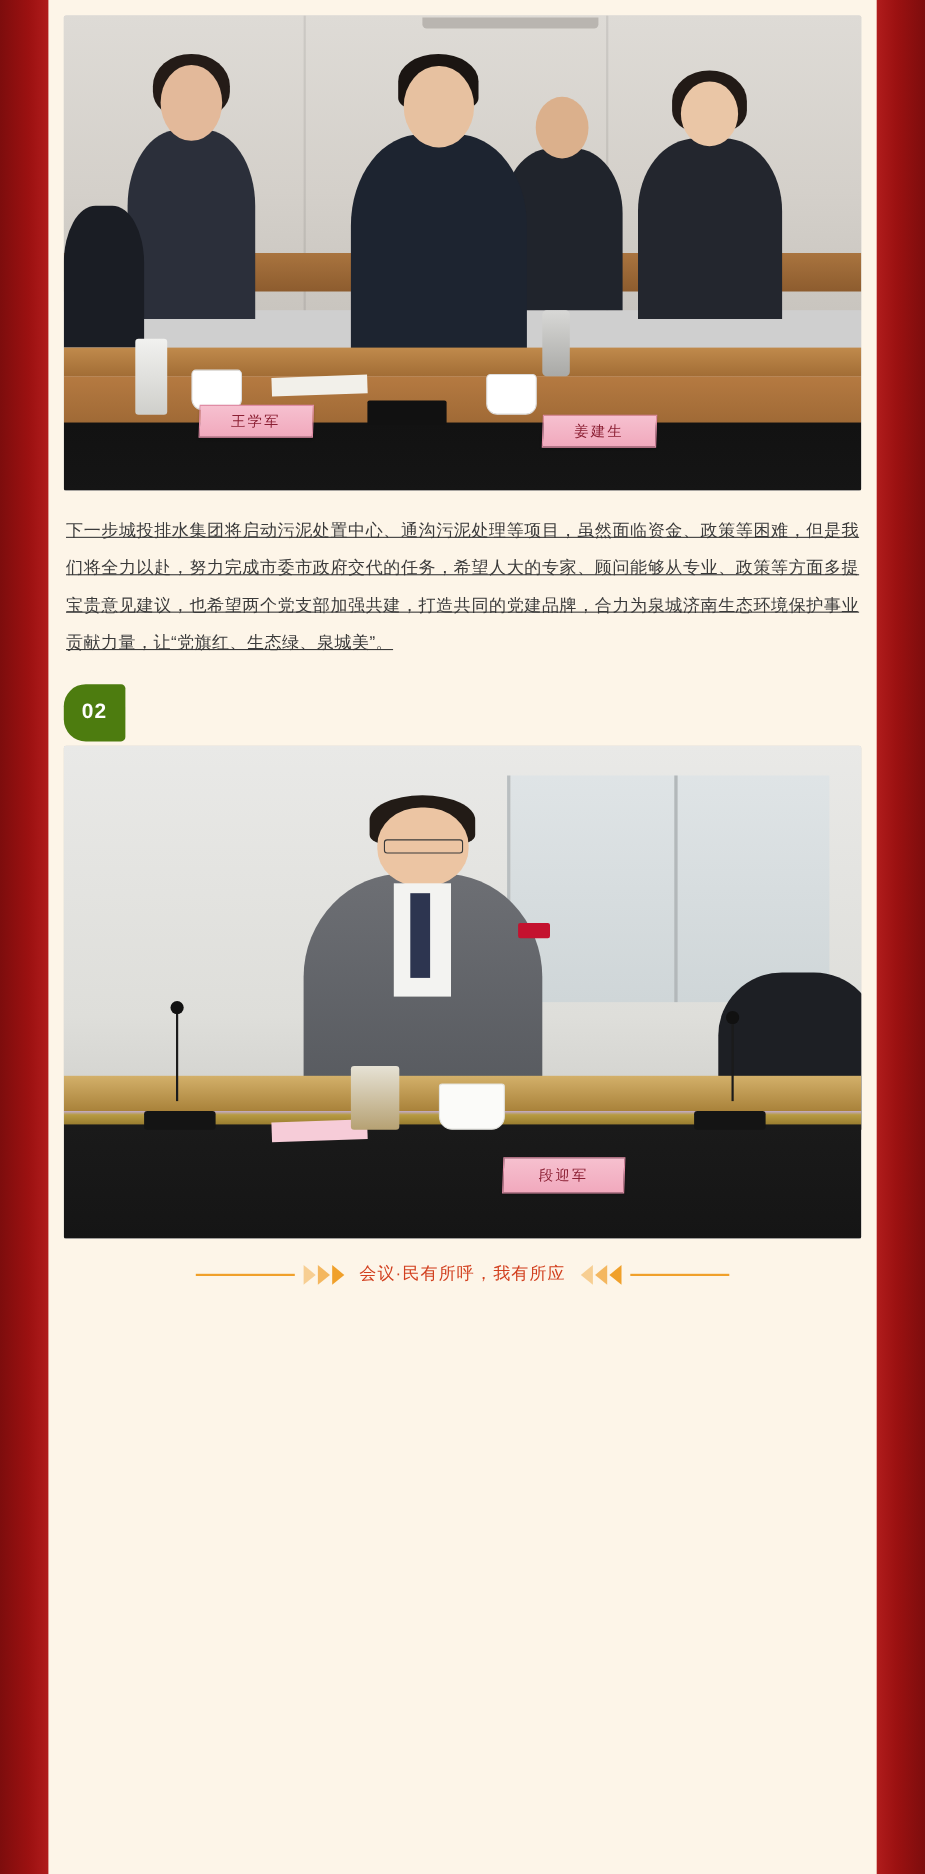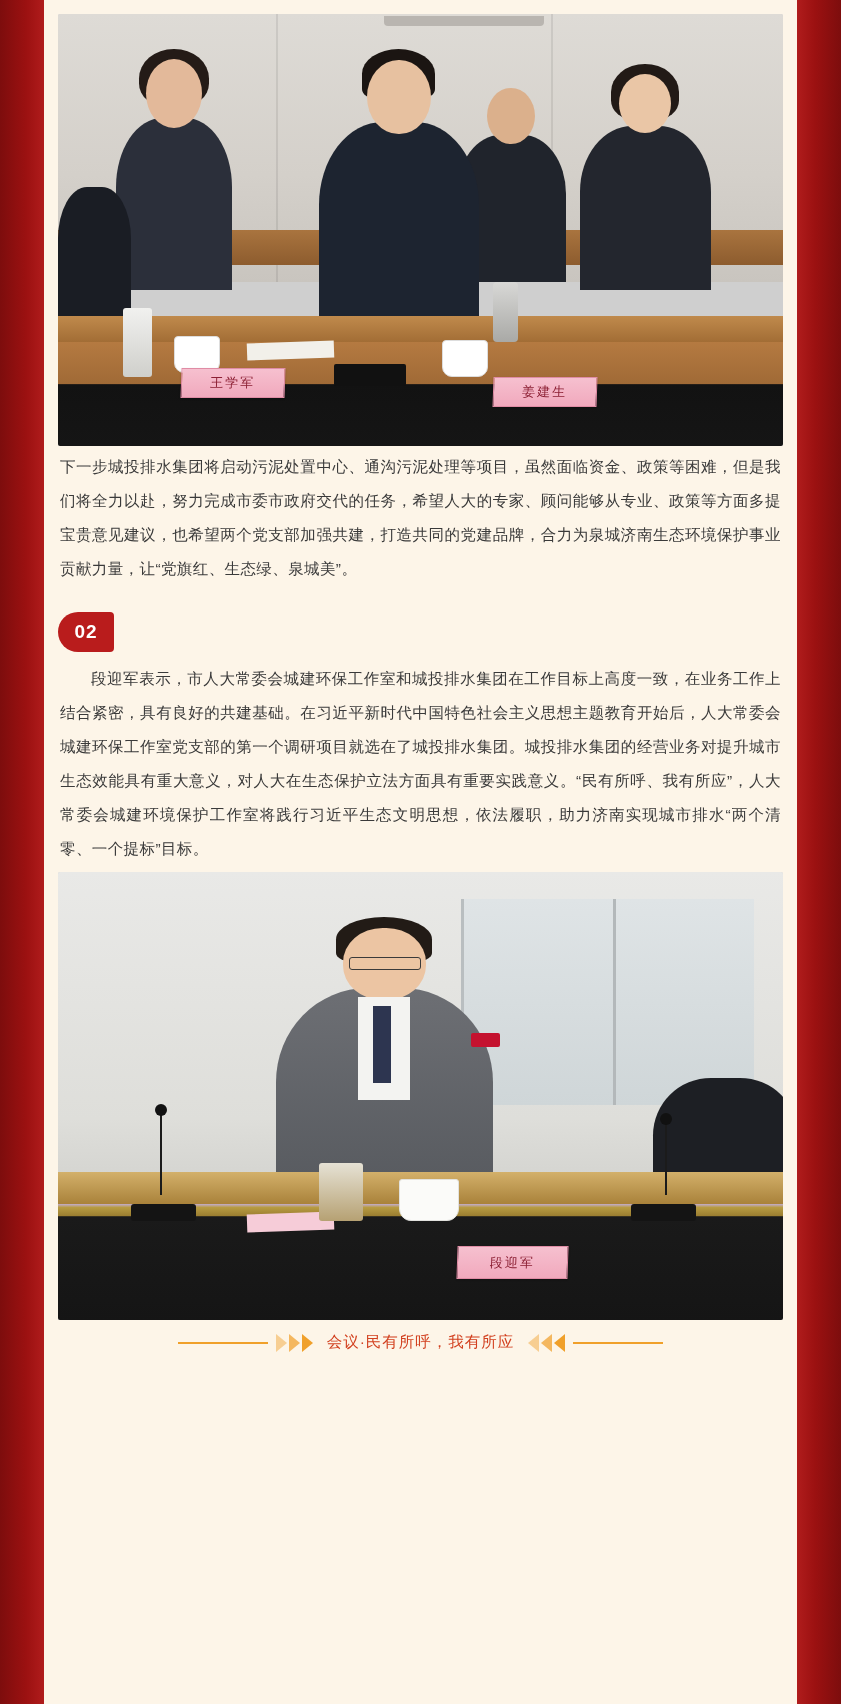--- a/index.html
+++ b/index.html
@@ -150,43 +150,44 @@
   .p2 .base { position:absolute; bottom: 22%; width: 9%; height: 4%; background:#141414; border-radius: 3px;}
   .p2 .base.b1 { left: 10%; }
   .p2 .base.b2 { right: 12%; }
   .p2 .cup2 { position:absolute; left: 47%; bottom: 22%; width: 8%; height: 9%; background:#fbfbf9; border-radius: 3px 3px 12px 12px; border:1px solid #e2e2de;}
   .p2 .jar { position:absolute; left: 36%; bottom: 22%; width: 6%; height: 13%; background: linear-gradient(180deg,#e6e2d5,#b6a173); border-radius: 3px;}
   .p2 .np3 { left: 55%; bottom: 9%; width: 15%; height: 7%; }
   .p2 .paper2 { position:absolute; left: 26%; bottom: 20%; width: 12%; height: 4%; background:#f6ccd8; transform: rotate(-2deg); }
 
   
   p.body-text {
-    margin: 4px 2px 0 2px;
+    margin: 20px 2px 0 2px;
     font-size: 15.5px;
     line-height: 34px;
     color: #3a3a3a;
     text-align: justify;
     letter-spacing: .4px;
+    text-decoration: underline;
   }
   p.indent { text-indent: 2em; }
 
   
   .section-head {
     display: flex;
     align-items: center;
     margin: 26px 0 10px 0;
     position: relative;
     height: 40px;
   }
   .sec-num {
     position: relative;
     z-index: 3;
     width: 56px;
-    height: 40px;
-    background: #b91c1c;
+    height: 52px;
+    background: #4d7c0f;
     color: #fff;
     font-size: 19px;
     font-weight: bold;
     display: flex;
     align-items: center;
     justify-content: center;
     border-radius: 20px 4px 4px 20px;
     letter-spacing: 1px;
   }
   .sec-bar {
@@ -203,21 +204,21 @@
     display: flex;
     align-items: center;
     border-radius: 2px;
   }
 
   
   .caption-row {
     display: flex;
     align-items: center;
     justify-content: center;
-    margin: 12px 0 4px 0;
+    margin: 22px 0 4px 0;
     gap: 8px;
   }
   .cap-line {
     flex: 0 0 auto;
     width: 90px;
     height: 12px;
     position: relative;
   }
   .cap-line::before {
     content: "";
@@ -292,21 +293,20 @@
       <div class="nameplate np1">王学军</div>
       <div class="nameplate np2">姜建生</div>
     </div>
 
     <p class="body-text">下一步城投排水集团将启动污泥处置中心、通沟污泥处理等项目，虽然面临资金、政策等困难，但是我们将全力以赴，努力完成市委市政府交代的任务，希望人大的专家、顾问能够从专业、政策等方面多提宝贵意见建议，也希望两个党支部加强共建，打造共同的党建品牌，合力为泉城济南生态环境保护事业贡献力量，让“党旗红、生态绿、泉城美”。</p>
 
     <div class="section-head">
       <div class="sec-num">02</div>
     </div>
 
-    <p class="body-text indent">段迎军表示，市人大常委会城建环保工作室和城投排水集团在工作目标上高度一致，在业务工作上结合紧密，具有良好的共建基础。在习近平新时代中国特色社会主义思想主题教育开始后，人大常委会城建环保工作室党支部的第一个调研项目就选在了城投排水集团。城投排水集团的经营业务对提升城市生态效能具有重大意义，对人大在生态保护立法方面具有重要实践意义。“民有所呼、我有所应”，人大常委会城建环境保护工作室将践行习近平生态文明思想，依法履职，助力济南实现城市排水“两个清零、一个提标”目标。</p>
 
     <div class="photo p2">
       <div class="bg"></div>
       <div class="window"></div>
       <div class="win-bar"></div>
       <div class="neighbor"></div>
       <div class="man">
         <div class="hair"></div>
         <div class="head"></div>
         <div class="glasses"></div>

